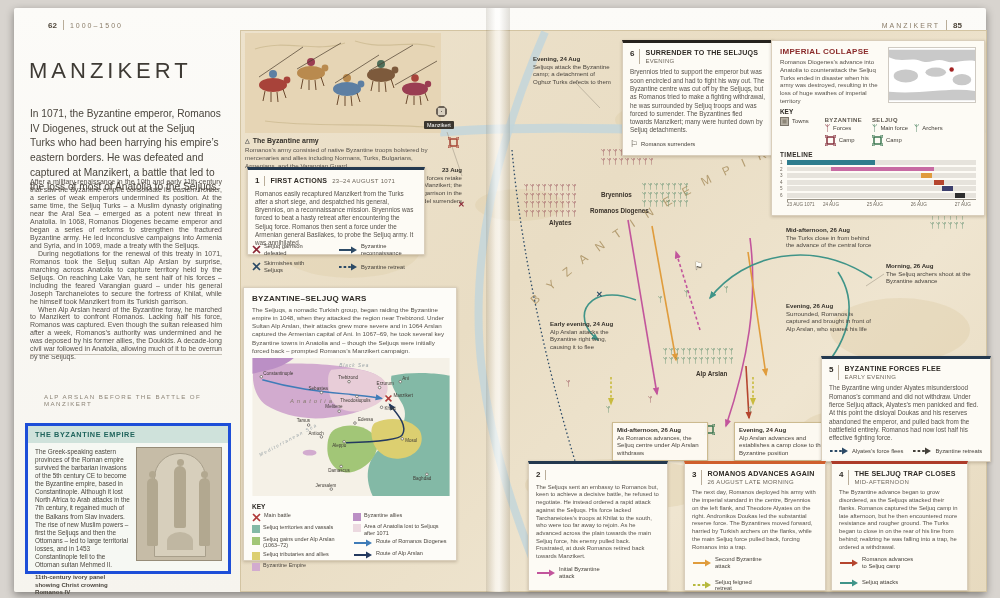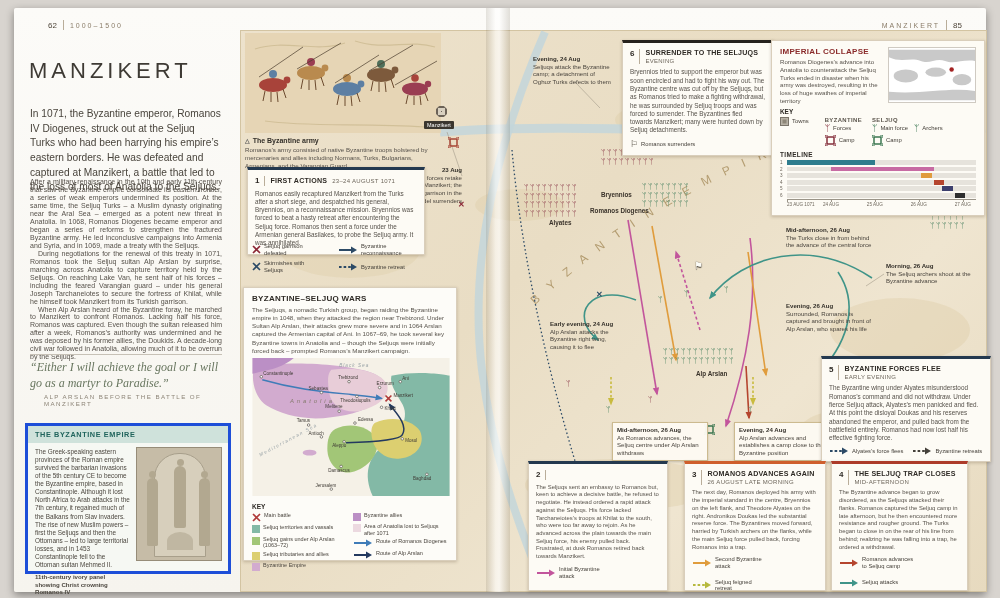--- a/index.html
+++ b/index.html
@@ -3,21 +3,21 @@
 <meta charset="utf-8">
 <style>
   html,body{margin:0;padding:0;background:#d8d4cf;font-family:"Liberation Sans",sans-serif;}
   #spread{position:relative;width:1000px;height:598px;overflow:hidden;}
   .pages{position:absolute;left:14px;top:8px;width:972px;height:584px;background:linear-gradient(#fcfbf8,#f6f4ee);box-shadow:0 3px 9px rgba(0,0,0,.4);border-radius:2px;z-index:0;}
   .parchment{position:absolute;left:240px;top:30px;width:745px;height:560px;background:linear-gradient(135deg,#ede2cc 0%,#e9ddc4 40%,#efe5d0 70%,#e7dabf 100%);border:1px solid #d3c4a2;z-index:1;}
   #overlay{position:absolute;left:0;top:0;z-index:2;pointer-events:none;}
   .spine{position:absolute;left:486px;top:8px;width:24px;height:584px;z-index:40;pointer-events:none;background:linear-gradient(90deg,rgba(80,70,50,.14),rgba(255,255,255,.55) 40%,rgba(255,255,255,.65) 55%,rgba(80,70,50,.16));}
   
   .runhead{position:absolute;top:20px;font-size:7px;letter-spacing:2px;color:#8a7c68;z-index:5;display:flex;align-items:center;gap:6px;}
-  .runhead .folio{font-weight:normal;font-size:8px;color:#4f463a;letter-spacing:0;}
+  .runhead .folio{font-weight:bold;font-size:8px;color:#4f463a;letter-spacing:0;}
   .rh-div{width:1px;height:10px;background:#b9ad99;display:inline-block;}
   h1.title{position:absolute;left:29px;top:58px;margin:0;font-size:22px;font-weight:400;letter-spacing:4px;color:#3e3a34;z-index:5;}
   .intro{position:absolute;left:30px;top:97px;width:192px;font-size:10.2px;line-height:1.43;color:#49443c;z-index:5;}
   .bodytext{position:absolute;left:30px;top:178px;width:192px;z-index:5;}
   .bodytext p{margin:0;font-size:7px;line-height:1.14;color:#56514a;text-align:justify;}
   .bodytext p.ind{text-indent:8px;}
   .quote-rule{position:absolute;left:30px;top:354px;width:192px;height:1px;background:#c7c1b6;z-index:5;}
   .quote{position:absolute;left:30px;top:360px;width:195px;margin:0;font-family:"Liberation Serif",serif;font-style:italic;font-size:12px;line-height:1.3;color:#68765f;z-index:5;}
   .quote-attr{position:absolute;left:44px;top:393px;width:180px;margin:0;font-size:6.2px;letter-spacing:1.4px;color:#8d8578;z-index:5;}
   
@@ -177,21 +177,20 @@
   </div>
 
   <h1 class="title">MANZIKERT</h1>
   <p class="intro">In 1071, the Byzantine emperor, Romanos IV Diogenes, struck out at the Seljuq Turks who had been harrying his empire’s eastern borders. He was defeated and captured at Manzikert, a battle that led to the loss of most of Anatolia to the Seljuqs.</p>
   <div class="bodytext">
     <p>After a military renaissance in the 10th and early 11th century that saw the Byzantine empire consolidate its eastern frontier, a series of weak emperors undermined its position. At the same time, the Seljuq Turks – a Muslim dynasty originating near the Aral Sea – emerged as a potent new threat in Anatolia. In 1068, Romanos Diogenes became emperor and began a series of reforms to strengthen the fractured Byzantine army. He led inconclusive campaigns into Armenia and Syria, and in 1069, made a treaty with the Seljuqs.</p>
     <p class="ind">During negotiations for the renewal of this treaty in 1071, Romanos took the Seljuq sultan Alp Arslan by surprise, marching across Anatolia to capture territory held by the Seljuqs. On reaching Lake Van, he sent half of his forces – including the feared Varangian guard – under his general Joseph Tarchaneiotes to secure the fortress of Khilat, while he himself took Manzikert from its Turkish garrison.</p>
     <p class="ind">When Alp Arslan heard of the Byzantine foray, he marched to Manzikert to confront Romanos. Lacking half his force, Romanos was captured. Even though the sultan released him after a week, Romanos’s authority was undermined and he was deposed by his former allies, the Doukids. A decade-long civil war followed in Anatolia, allowing much of it to be overrun by the Seljuqs.</p>
   </div>
   <div class="quote-rule"></div>
-  <p class="quote">“Either I will achieve the goal or I will go as a martyr to Paradise.”</p>
   <p class="quote-attr">ALP ARSLAN BEFORE THE BATTLE OF MANZIKERT</p>
 
   <div class="sidebar">
     <div class="sb-head">THE BYZANTINE EMPIRE</div>
     <div class="sb-body">
       <p>The Greek-speaking eastern provinces of the Roman empire survived the barbarian invasions of the 5th century CE to become the Byzantine empire, based in Constantinople. Although it lost North Africa to Arab attacks in the 7th century, it regained much of the Balkans from Slav invaders. The rise of new Muslim powers – first the Seljuqs and then the Ottomans – led to large territorial losses, and in 1453 Constantinople fell to the Ottoman sultan Mehmed II.</p>
       <p class="sb-cap">11th-century ivory panel showing Christ crowning Romanos IV</p>
       <div class="ivory">
         <div class="arch"></div>
         <div class="figc" style="left:10px;top:30px;width:11px;height:68px;"></div>

